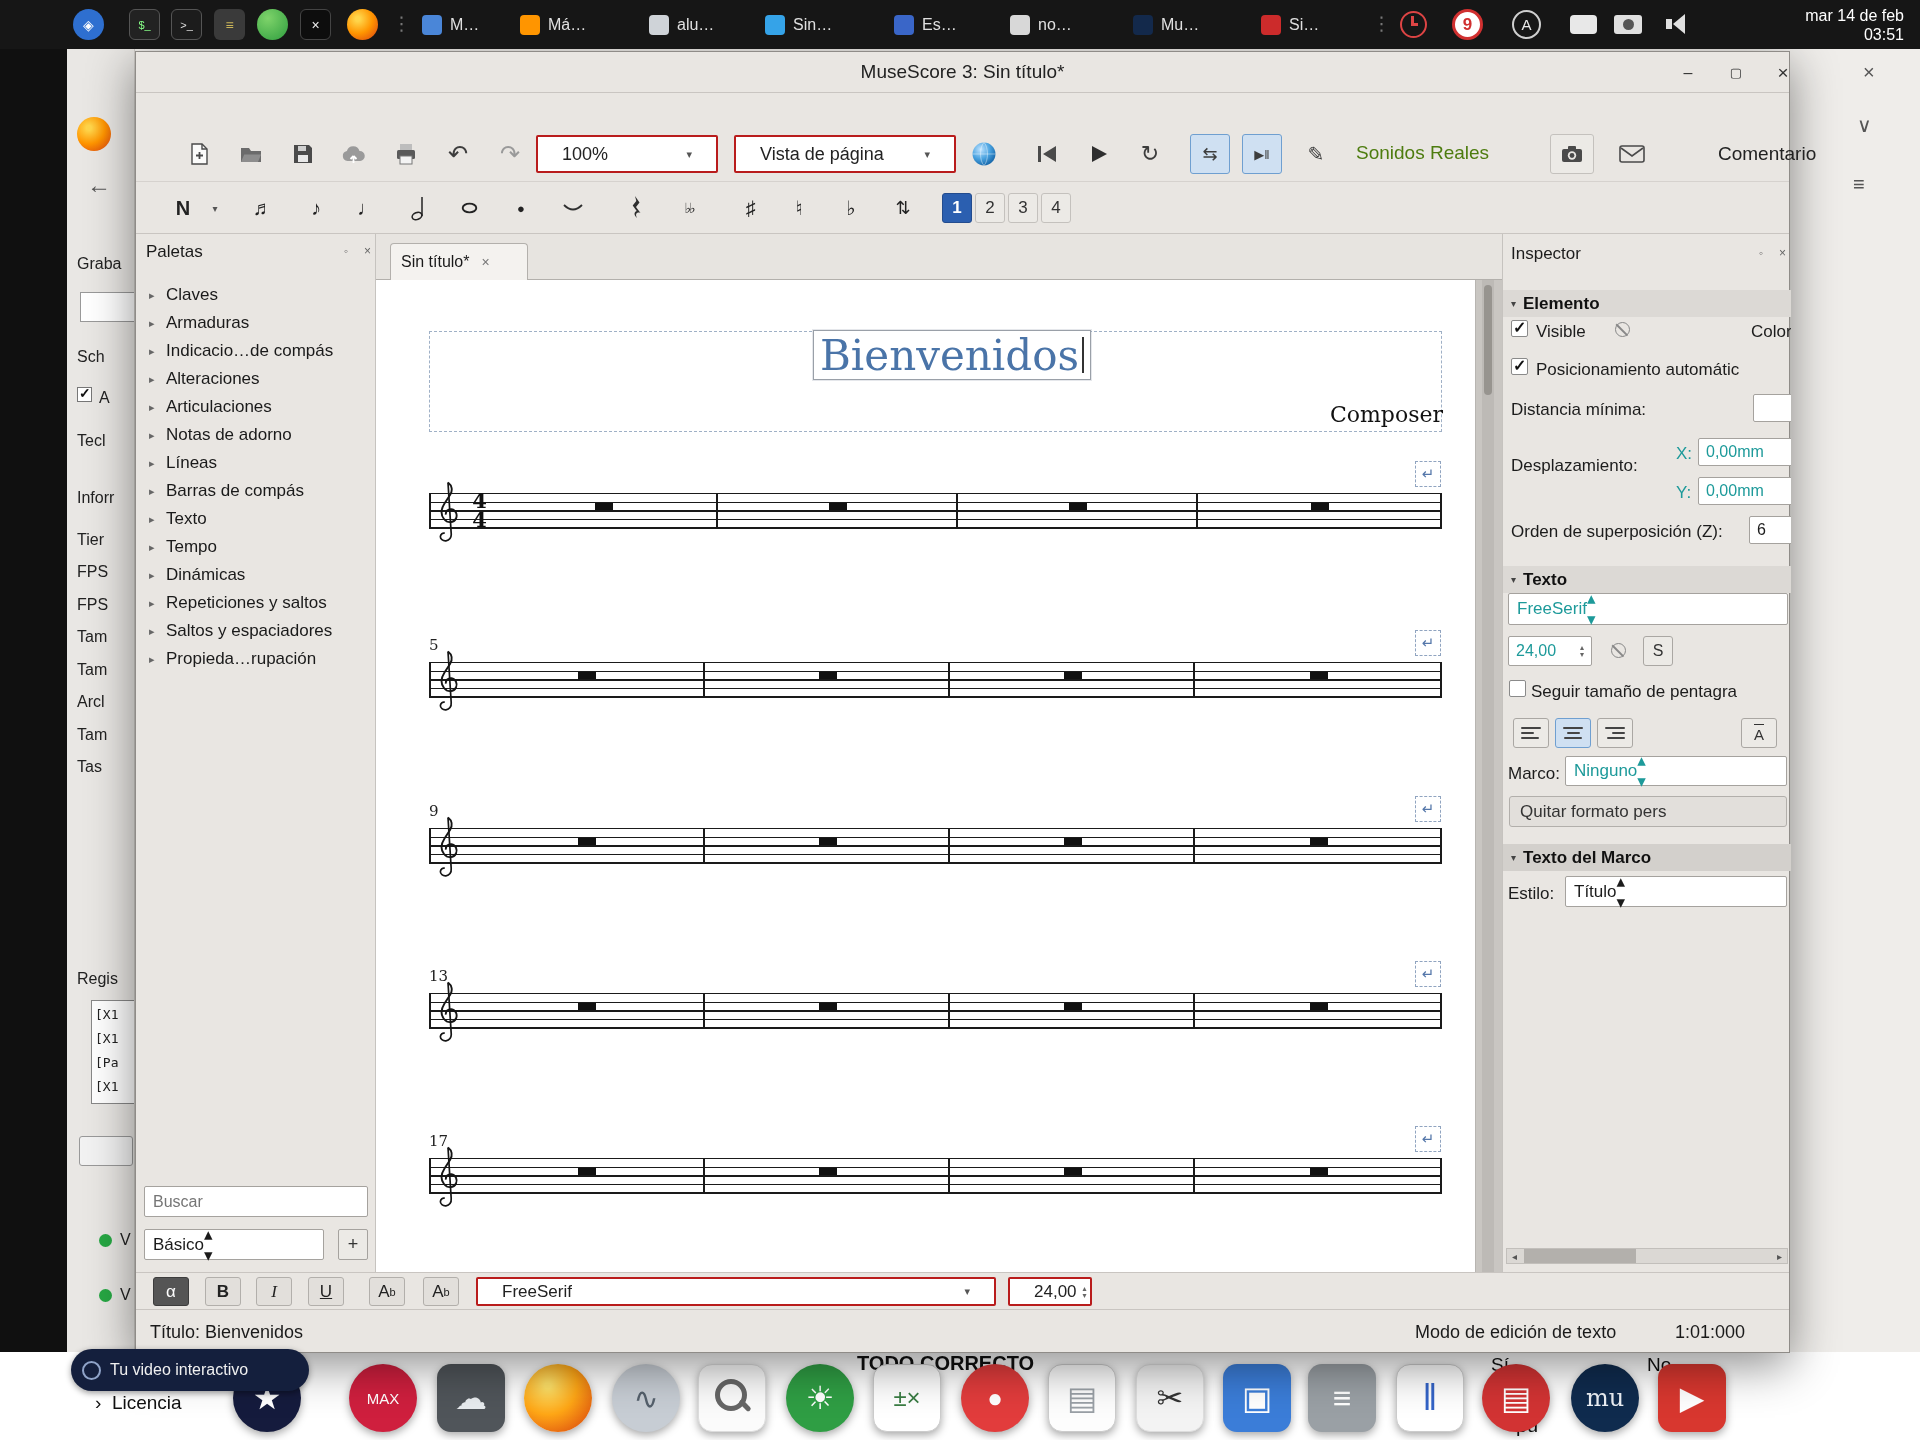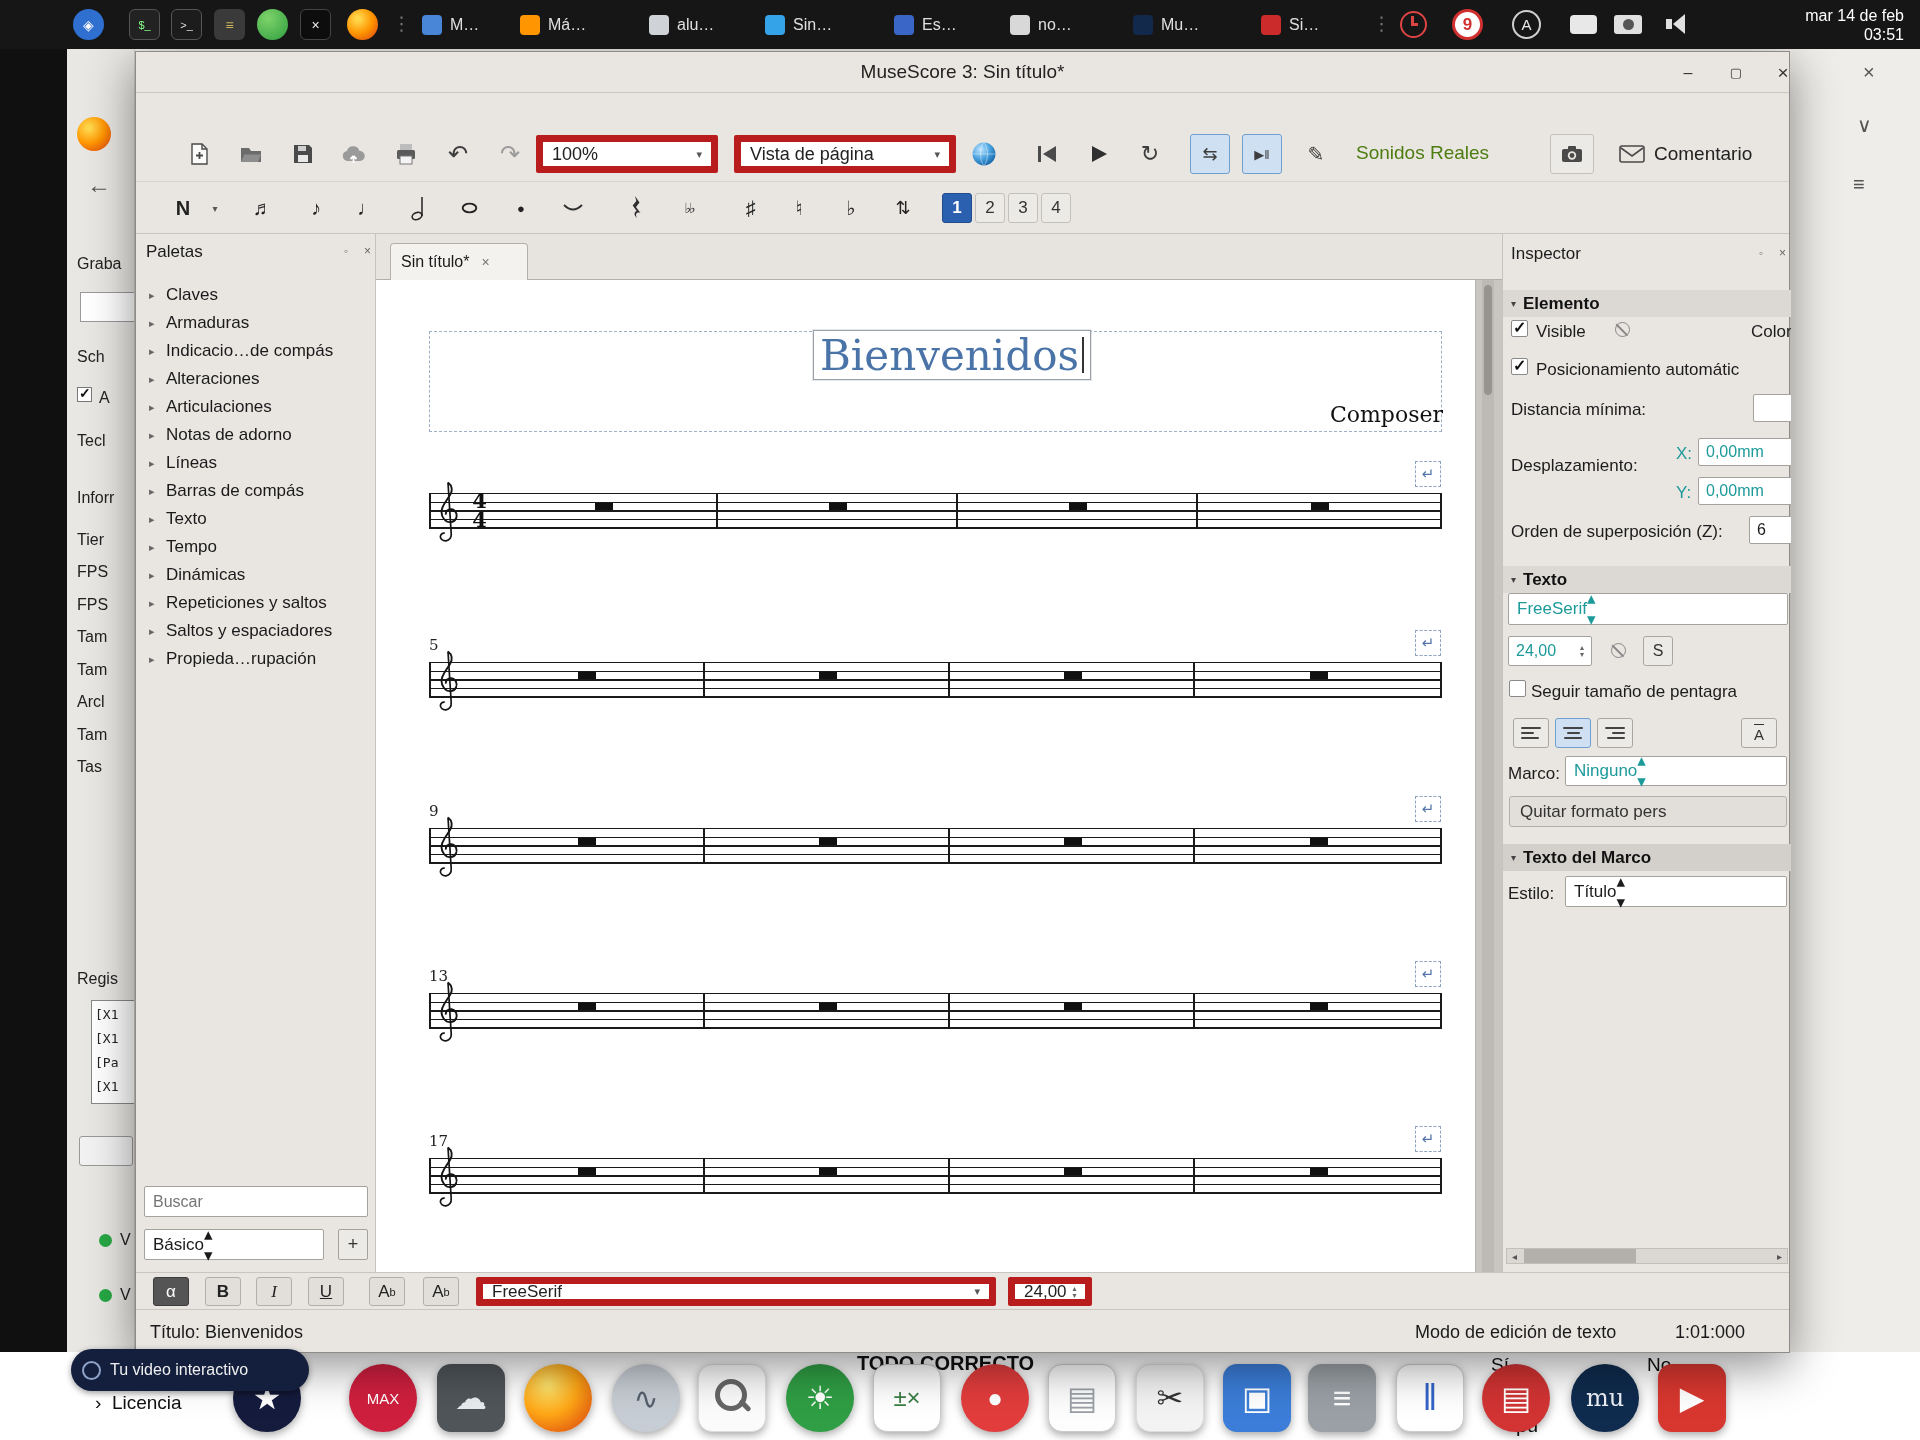--- a/index.html
+++ b/index.html
@@ -69,21 +69,21 @@
   .msw{position:absolute;left:135px;top:51px;width:1655px;height:1302px;background:#e9e6e2;border:1px solid #8f8c88;
        box-shadow:0 12px 44px rgba(0,0,0,.45);z-index:10;color:#1a1a1a}
   .titlebar{position:absolute;left:0;top:0;width:100%;height:41px;border-bottom:1px solid #c9c5c1;display:flex;align-items:center;justify-content:center;font-size:19px;color:#222}
   .wbtn{position:absolute;top:7px;width:30px;height:27px;display:flex;align-items:center;justify-content:center;font-size:16px;color:#333;background:none;border:none}
   .menubar{position:absolute;left:0;top:41px;width:100%;height:34px;display:flex;align-items:center;padding-left:10px;border-bottom:1px solid #d6d2ce}
   .mitem{padding:5px 13px;font-size:19px;color:#1a1a1a}
   .tbar1{position:absolute;left:0;top:75px;width:100%;height:55px;border-bottom:1px solid #d6d2ce}
   .tbar2{position:absolute;left:0;top:130px;width:100%;height:52px;border-bottom:1px solid #c9c5c1}
   .tbtn{position:absolute;top:6px;width:42px;height:42px;display:flex;align-items:center;justify-content:center;background:none;border:none;color:#3d3d3d;border-radius:3px}
   .tbtn2{position:absolute;top:7px;width:38px;height:38px;display:flex;align-items:center;justify-content:center;background:none;border:none;color:#222;font-size:20px;border-radius:3px}
-  .combo{position:absolute;background:#fff;border:7px solid #b91c1c;border-radius:2px;display:flex;align-items:center;padding:0 9px;font-size:18px;color:#222}
+  .combo{position:absolute;background:#fff;border:2px solid #b91c1c;border-radius:2px;display:flex;align-items:center;padding:0 24px;font-size:18px;color:#222}
   .combo .arr{margin-left:auto;font-size:11px;color:#555;padding-left:8px}
   .toggled{background:#cfe0f2;border:1px solid #6f9fd0}
   .graytext{position:absolute;font-size:19px;color:#4d7c0f}
   .voice{position:absolute;top:11px;width:30px;height:30px;display:flex;align-items:center;justify-content:center;font-size:17px;border:1px solid #c4c1bd;background:#eceae6;border-radius:3px;color:#333}
   .voice.sel{background:#2b5fb0;border-color:#234c8e;color:#fff;font-weight:bold}
 
   .msmain{position:absolute;left:0;top:182px;width:1655px;height:1038px}
 
   
   .palette{position:absolute;left:0;top:0;width:240px;height:1038px;border-right:1px solid #c6c3bf;overflow:hidden}
@@ -332,21 +332,21 @@
             <circle cx="12" cy="11.5" r="4.2" fill="#e9e6e2"></circle>
             <circle cx="12" cy="11.5" r="2.4" fill="#4a4a4a"></circle>
           </svg>
       </button>
       <span class="tbtn" style="left:1482px;top:15px;width:28px;height:24px">
         <svg width="26" height="18" viewBox="0 0 26 18">
             <rect x="1" y="1" width="24" height="16" rx="2" fill="none" stroke="#4a4a4a" stroke-width="1.6"></rect>
             <path d="M2 3l11 8L24 3" fill="none" stroke="#4a4a4a" stroke-width="1.6"></path>
           </svg>
       </span>
-      <span class="abs" style="left:1518px;top:16px;font-size:19px;color:#222">Comentario</span>
+      <span class="abs" style="left:1582px;top:16px;font-size:19px;color:#222">Comentario</span>
     </div>
 
     <div class="tbar2">
       <button class="tbtn2" style="left:30px;width:34px;font-weight:bold">N</button>
       <button class="tbtn2" style="left:70px;width:18px;font-size:10px;color:#555">▾</button>
       <button class="tbtn2" style="left:108px">♬</button>
       <button class="tbtn2" style="left:161px">♪</button>
       <button class="tbtn2" style="left:212px">♩</button>
       <button class="tbtn2" style="left:264px">
           <svg width="16" height="26" viewBox="0 0 16 26">

